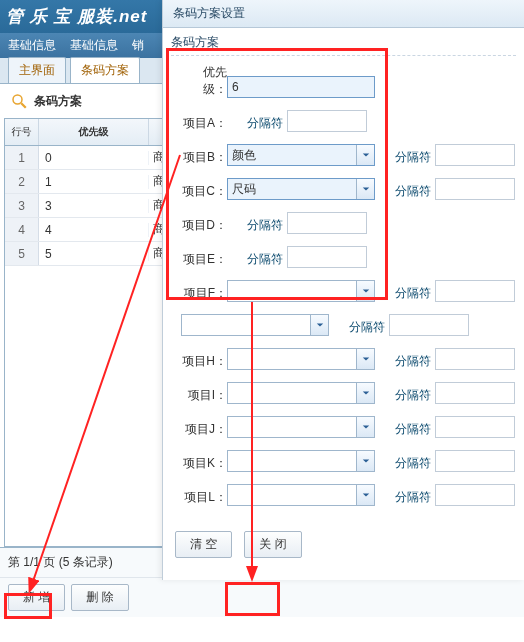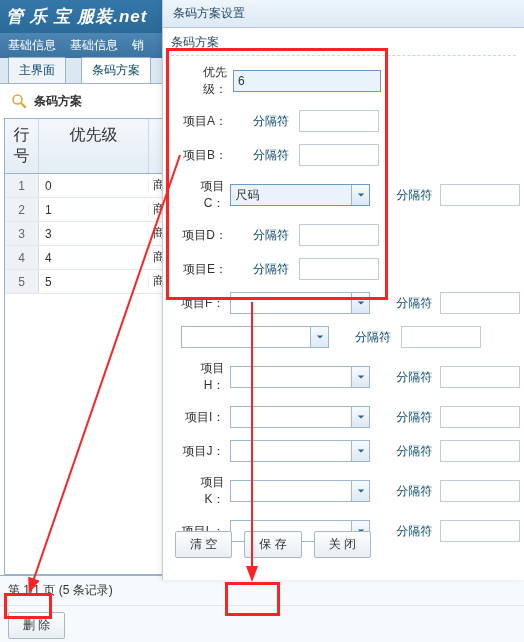--- a/index.html
+++ b/index.html
@@ -1,43 +1,43 @@
 <!DOCTYPE html>
 <html><head>
 <meta charset="utf-8">
 <style>
   * { margin:0; padding:0; box-sizing:border-box; font-family:"Microsoft YaHei",Arial,sans-serif; font-size:12px; }
   body { width:524px; height:642px; background:#fff; overflow:hidden; position:relative; }
   .topband { width:524px; height:33px; background:linear-gradient(#3477a8,#2a6a99); color:#fff; font-weight:bold; font-size:17px; font-style:italic; letter-spacing:1px; display:flex; align-items:center; padding-left:6px; }
   .menurow { width:524px; height:25px; background:linear-gradient(#4c86b4,#3b72a0); color:#fff; display:flex; align-items:center; padding-left:8px; gap:14px; font-size:12px; }
   .menurow span { cursor:pointer;font-family:Liberation Serif, serif; }
   .tabstrip { width:524px; height:26px; background:#dbe7f1; border-bottom:1px solid #99b4c9; display:flex; align-items:flex-end; padding-left:8px; }
-  .tab { padding:4px 10px; border:1px solid #99b4c9; border-bottom:none; border-radius:2px 2px 0 0; margin-right:15px; background:#eef4fa; color:#0c4a6e; cursor:pointer; }
+  .tab { padding:4px 10px; border:1px solid #99b4c9; border-bottom:none; border-radius:2px 2px 0 0; margin-right:4px; background:#eef4fa; color:#a16207; cursor:pointer; }
   .tab.active { background:#fff; }
   .pagetitle { display:flex; align-items:center; gap:6px; padding:8px 10px; font-size:16px; font-weight:bold; color:#333; }
   .magnifier { width:18px; height:18px; display:inline-block; }
   .grid { border:1px solid #99b4c9; margin:0 4px; }
   .gridhead { display:flex; background:linear-gradient(#f3f7fb,#e4edf5); border-bottom:1px solid #99b4c9; }
-  .gh { padding:6px 4px; color:#333; text-align:center; font-size:16px; }
+  .gh { padding:6px 4px; color:#333; text-align:center; font-size:10px; }
   .gh1 { width:34px; border-right:1px solid #ccd8e4;}
-  .gh2 { width:110px; border-right:1px solid #ccd8e4;}
+  .gh2 { width:110px; border-right:1px solid #ccd8e4;font-weight:bold;}
   .gh3 { flex:1;}
   .gridrow { display:flex; border-bottom:1px solid #e3e8ee; height:24px; align-items:center; background:#fff;}
   .gridrow .c1 { width:34px; text-align:center; background:#eef2f7; border-right:1px solid #d5dde7; color:#666; height:100%; line-height:24px;}
   .gridrow .c2 { width:110px; padding-left:6px; border-right:1px solid #eef2f7; color:#333;}
   .gridrow .c3 { flex:1; padding-left:4px; color:#333;}
   .gridblank { height:280px; background:#fff; }
   .pager { border-top:1px solid #99b4c9; padding:6px 8px; background:#f7fafc; color:#333; }
   .btnrow { padding:6px 8px; display:flex; gap:6px; background:#f7fafc; border-top:1px solid #e0e6ec;}
   .btn { background:linear-gradient(#fdfefe,#e8eef4); border:1px solid #a8b8c8; border-radius:2px; padding:4px 14px; color:#333; cursor:pointer; }
   
   .panel { position:absolute; left:162px; top:0; width:362px; height:580px; background:#fff; border-left:1px solid #c0cdd9; box-shadow:-2px 0 6px rgba(0,0,0,.08); }
   .panel-title { background:linear-gradient(#eef5fb,#dce9f4); border-bottom:1px solid #b6c8d8; padding:5px 10px; color:#2a4b66; font-size:12px; }
   .panel-sub { margin:6px 8px 2px; color:#2a4b66; font-size:12px; border-bottom:1px dashed #cad6e2; padding-bottom:4px;}
-  .formrow { display:flex; align-items:center; padding:6px 4px 6px 18px; gap:6px; }
+  .formrow { display:flex; align-items:flex-end; padding:6px 4px 6px 18px; }
   .lbl { width:46px; text-align:right; color:#333; }
   .inp, .sel { width:148px; height:22px; border:1px solid #9fb6cc; background:#fff; padding:0 4px; color:#333; }
   .sel-wrap { position:relative; width:148px; }
   .sel-wrap .sel { width:100%; padding-right:20px; }
   .caret { position:absolute; right:1px; top:1px; width:18px; height:20px; background:linear-gradient(#f7fbff,#dbe8f5); border-left:1px solid #9fb6cc; display:flex; align-items:center; justify-content:center; pointer-events:none;}
   .caret svg { width:8px; height:8px; fill:#2b5f95; }
   .sep-lbl { margin-left:20px; width:40px; color:#0c4a6e; }
   .sep-inp { width:80px; height:22px; border:1px solid #c1ccd8; background:#fff; }
   .act-inp { border-color:#6d9bc9 !important; background:#eaf3fc !important;}
   .panel-btns { position:absolute; bottom:22px; left:12px; display:flex; gap:12px; }
@@ -99,38 +99,44 @@
         <div class="c1">5</div>
         <div class="c2">5</div>
         <div class="c3">商</div>
       </div>
     </div>
   <div class="gridblank"></div>
 </div>
 
 <div class="pager">第 1/1 页 (5 条记录)</div>
 <div class="btnrow">
+  <button class="btn">新 增</button>
   <button class="btn">删 除</button>
 </div>
 
 <div class="panel">
   <div class="panel-title">条码方案设置</div>
   <div class="panel-sub">条码方案</div>
   <div id="formrows">
       <div class="formrow">
         <span class="lbl">优先级：</span>
         <input class="inp act-inp" value="6" style="">
       </div>
       <div class="formrow">
         <span class="lbl">项目A：</span>
         <span class="sep-lbl">分隔符</span>
         <input class="sep-inp" style="">
       </div>
       <div class="formrow">
         <span class="lbl">项目B：</span>
+        <div class="sel-wrap"><input class="sel act-inp" value="颜色" style=""><div class="caret">
+            <svg viewBox="0 0 10 10">
+              <path d="M1 3 L5 7 L9 3 z"></path>
+            </svg>
+          </div></div>
         <span class="sep-lbl">分隔符</span>
         <input class="sep-inp" style="">
       </div>
       <div class="formrow">
         <span class="lbl">项目C：</span>
         <div class="sel-wrap"><input class="sel act-inp" value="尺码" style=""><div class="caret">
             <svg viewBox="0 0 10 10">
               <path d="M1 3 L5 7 L9 3 z"></path>
             </svg>
           </div></div>
@@ -212,21 +218,20 @@
             <svg viewBox="0 0 10 10">
               <path d="M1 3 L5 7 L9 3 z"></path>
             </svg>
           </div></div>
         <span class="sep-lbl">分隔符</span>
         <input class="sep-inp" style="">
       </div>
     </div>
   <div class="panel-btns">
     <button class="btn">清 空</button>
-    <button class="btn">保 存</button>
     <button class="btn">关 闭</button>
   </div>
 </div>
 
 <div class="redbox" style="left:166px; top:48px; width:222px; height:252px;"></div>
 <div class="redbox" style="left:4px; top:593px; width:48px; height:26px;"></div>
 <div class="redbox" style="left:225px; top:582px; width:55px; height:34px;"></div>
 <svg class="redarrow" style="left:20px; top:150px; width:170px; height:450px;">
   <defs>
       <marker id="ah1" markerWidth="10" markerHeight="10" refX="6" refY="3" orient="auto">

